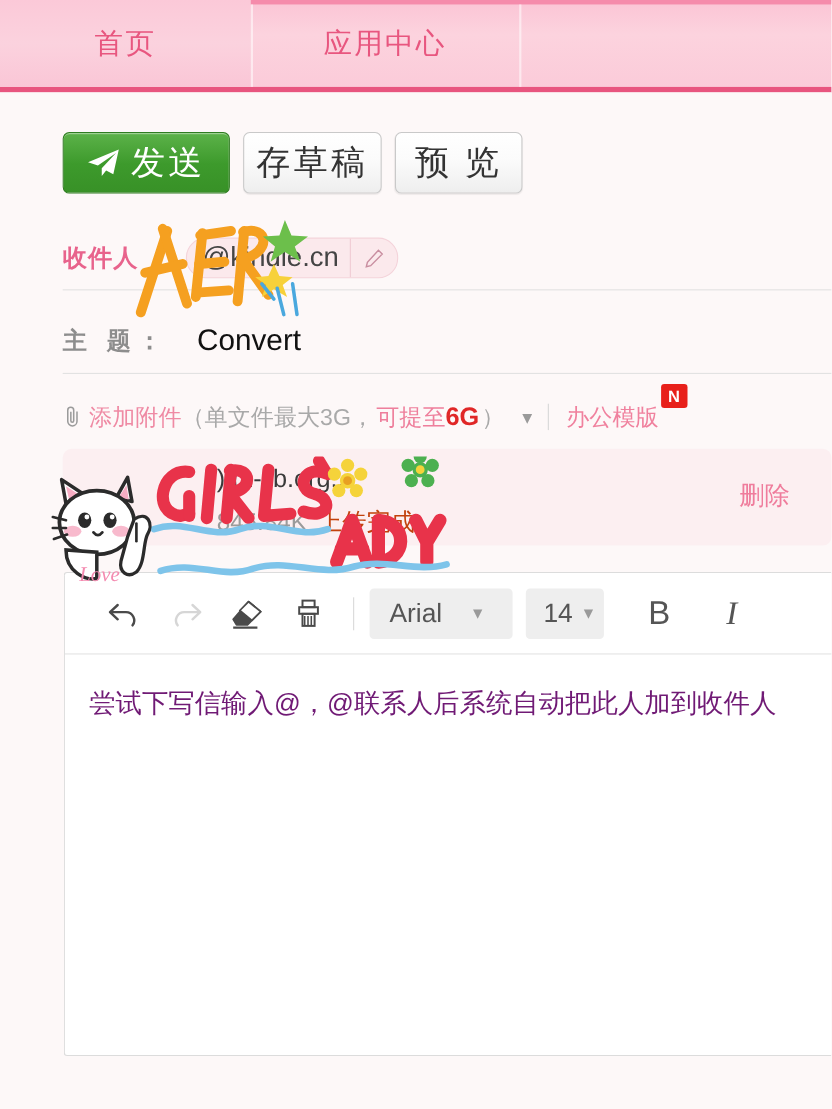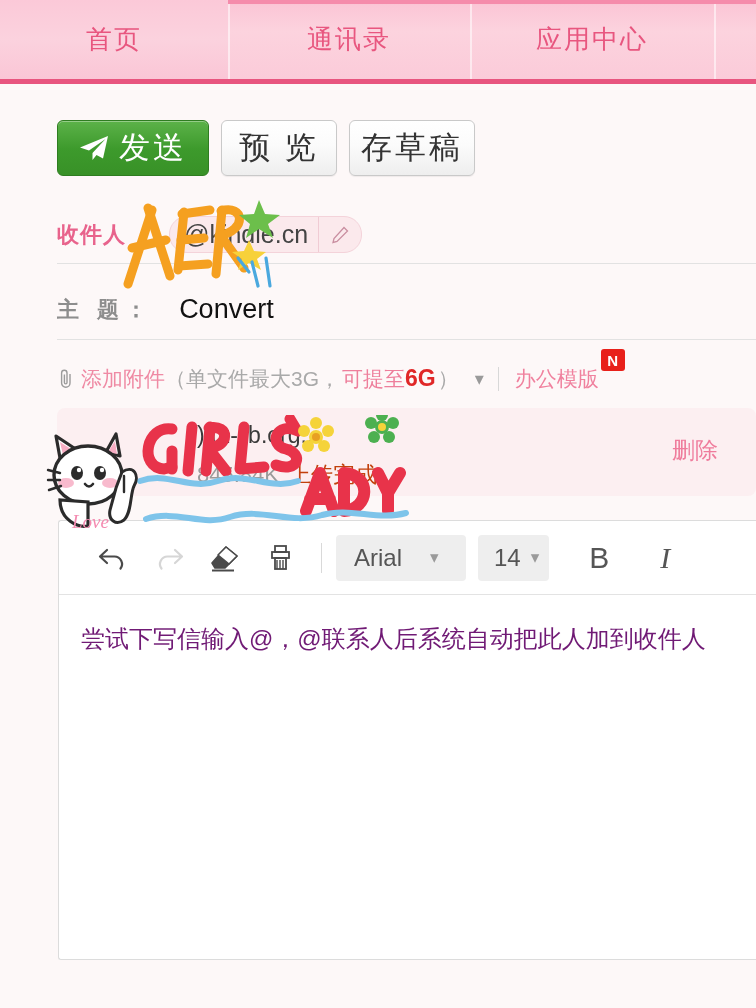--- a/index.html
+++ b/index.html
@@ -270,45 +270,42 @@
 </style>
 </head>
 <body>
 
 <div class="page">
 
   <div class="topnav">
     <div class="nav-tab t0">
       <span>首页</span>
     </div>
-    <div class="nav-tab t1">
-      <span>通讯录</span>
-    </div>
     <div class="nav-tab t2">
       <span>应用中心</span>
     </div>
     <div class="nav-tab t3">
       <span></span>
     </div>
   </div>
 
   <div class="compose">
 
     <div class="actions">
       <div class="btn btn-send">
         <svg class="plane" viewBox="0 0 30 26">
           <path d="M29 1 L1 12.5 L10 15.5 L26.5 4 L13.5 18 L13.5 25 L17.5 20 L24 23.5 Z" fill="#ffffff"></path>
         </svg>
         <span>发送</span>
       </div>
+      <div class="btn btn-gray btn-draft">
+        <span>存草稿</span>
+      </div>
       <div class="btn btn-gray btn-prev">
         <span>预 览</span>
-      </div>
-      <div class="btn btn-gray btn-draft">
-        <span>存草稿</span>
       </div>
     </div>
 
     <div class="field recipient-row">
       <span class="field-label">收件人</span>
       <div class="chip">
         <span class="chip-text">@kindle.cn</span>
         <span class="chip-sep"></span>
         <span class="chip-edit">
           <svg class="pencil" viewBox="0 0 20 20">

